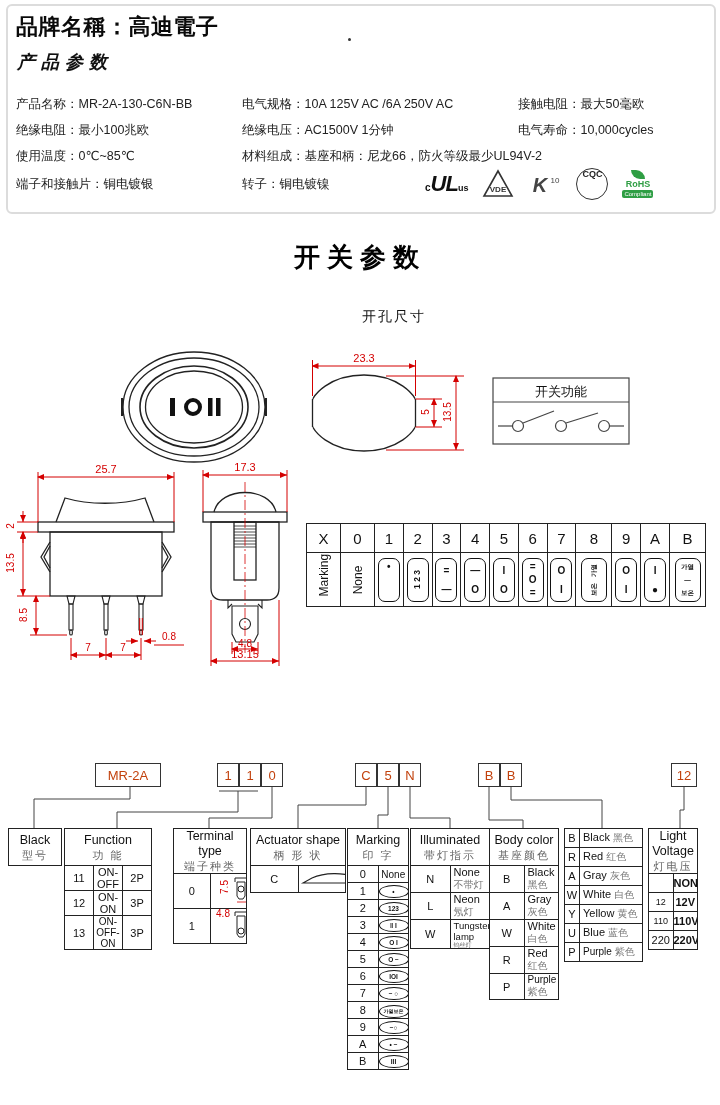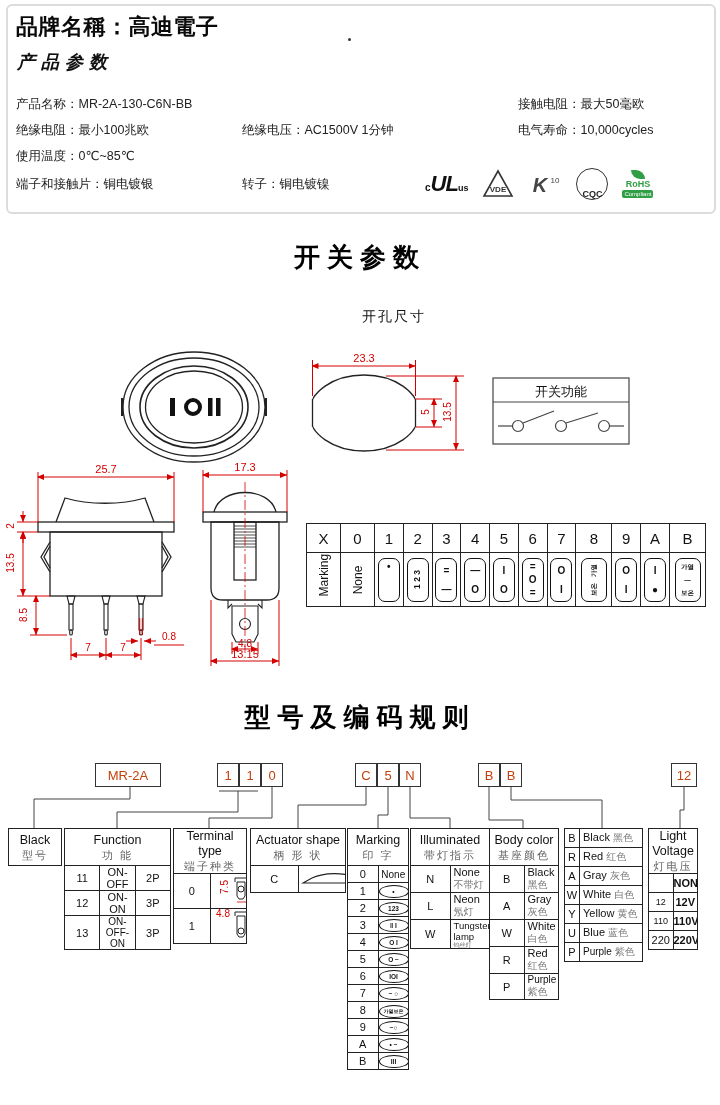--- a/index.html
+++ b/index.html
@@ -13,21 +13,21 @@
   .calli{left:17px;top:50px;font-size:18px;font-weight:700;font-style:italic;
          font-family:"DejaVu Serif","Liberation Serif",serif;letter-spacing:6px;color:#111;}
   .spec{font-size:12.5px;color:#222;white-space:nowrap;}
   
   .certs{left:425px;top:163px;width:270px;height:42px;display:flex;align-items:center;gap:14px;}
   .ulwrap{display:flex;align-items:flex-end;font-weight:800;color:#111;}
   .ulwrap .ulc{font-size:10px;}
   .ulwrap .ulm{font-size:22px;font-style:italic;letter-spacing:-1px;line-height:18px;}
   .ulwrap .ulus{font-size:9px;}
   .cqc{width:30px;height:30px;border:1.6px solid #333;border-radius:50%;display:flex;
-       align-items:flex-end;justify-content:center;font-size:9px;font-weight:700;color:#222;}
+       align-items:flex-start;justify-content:center;font-size:9px;font-weight:700;color:#222;}
   .rohs{display:flex;flex-direction:column;align-items:center;line-height:1;}
   .rohs .r1{font-size:9px;font-weight:800;color:#2f9e44;}
   .rohs .r2{font-size:6px;color:#fff;background:#2f9e44;border-radius:2px;padding:1px 2px;margin-top:1px;}
   .leaf{width:14px;height:9px;background:#2f9e44;border-radius:0 9px 0 9px;margin-bottom:1px;}
   
   .h1{left:0;width:720px;text-align:center;font-size:26px;font-weight:800;letter-spacing:7px;color:#000;}
   .sublabel{font-size:14px;color:#111;letter-spacing:2px;}
   
   table{border-collapse:collapse;table-layout:fixed;}
   td{border:1px solid #222;text-align:center;vertical-align:middle;padding:0;overflow:hidden;}
@@ -72,27 +72,29 @@
       </marker>
     </defs>
   </svg>
 
   <div class="abs card"></div>
   <div class="abs brand">品牌名稱：高迪電子</div>
   <div class="abs tinydot"></div>
   <div class="abs calli">产品参数</div>
 
   <div class="abs spec" style="left:16px;top:96px">产品名称：MR-2A-130-C6N-BB</div>
+  <div class="abs spec" style="left:242px;top:96px">电气规格：10A  125V  AC /6A 250V  AC</div>
   <div class="abs spec" style="left:518px;top:96px">接触电阻：最大50毫欧</div>
 
   <div class="abs spec" style="left:16px;top:122px">绝缘电阻：最小100兆欧</div>
   <div class="abs spec" style="left:242px;top:122px">绝缘电压：AC1500V 1分钟</div>
   <div class="abs spec" style="left:518px;top:122px">电气寿命：10,000cycles</div>
 
   <div class="abs spec" style="left:16px;top:148px">使用温度：0℃~85℃</div>
+  <div class="abs spec" style="left:242px;top:148px">材料组成：基座和柄：尼龙66，防火等级最少UL94V-2</div>
 
   <div class="abs spec" style="left:16px;top:176px">端子和接触片：铜电镀银</div>
   <div class="abs spec" style="left:242px;top:176px">转子：铜电镀镍</div>
 
   <div class="abs certs">
     <div class="ulwrap">
       <span class="ulc">c</span>
       <span class="ulm">UL</span>
       <span class="ulus">us</span>
     </div>
@@ -366,21 +368,20 @@
             <div class="pill" style="width:26px">
               <span class="tiny">가열</span>
               <span class="tiny">—</span>
               <span class="tiny">보온</span>
             </div>
           </td>
     </tr>
   </tbody>
     </table>
 
-  <div class="abs h1" style="top:700px">型号及编码规则</div>
 
   <svg class="abs" style="left:0;top:750px" width="720" height="80">
     <g fill="none" stroke="#444" stroke-width="1">
       <path d="M130,37 V49 H34 V79"></path>
       <path d="M219,41 H258"></path>
       <path d="M238,41 V62 H117 V79"></path>
       <path d="M272,37 V68 H209 V79"></path>
       <path d="M366,37 V55 H298 V79"></path>
       <path d="M388,37 V65 H378 V79"></path>
       <path d="M410,37 V68 H450 V79"></path>
@@ -405,21 +406,21 @@
     <tbody>
         <tr>
           <td style="height:36px">
       <div class="hd-en">Black</div>
       <div class="hd-cn">型号</div>
     </td>
         </tr>
   </tbody>
     </table>
 
-  <table class="bt" style="left:64px;top:828px;width:107px">
+  <table class="bt" style="left:64px;top:828px;width:88px">
     <tbody>
         <tr>
           <td colspan="3" style="height:36px">
       <div class="hd-en">Function</div>
       <div class="hd-cn">功  能</div>
     </td>
         </tr>
     <tr>
       <td class="code-cell" style="width:18px;height:18px">11</td>
       <td>ON-OFF</td>

